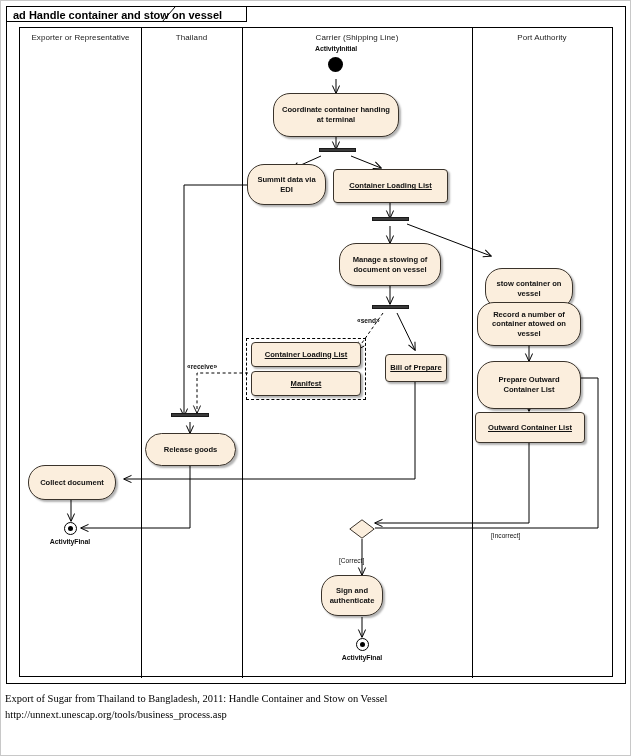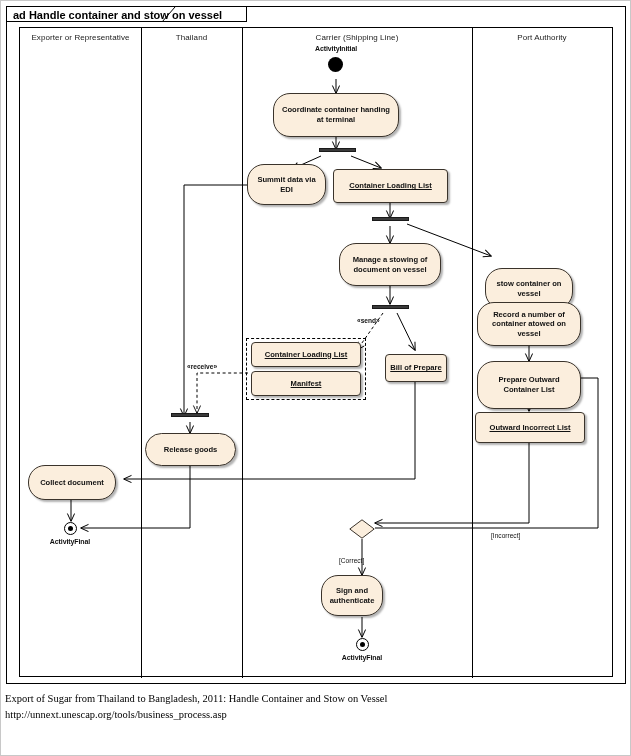--- a/index.html
+++ b/index.html
@@ -199,21 +199,21 @@
   <div class="final" style="left:355px;top:637px;"></div>
   <div class="nodelabel" style="left:329px;top:653px;width:64px;">ActivityFinal</div>
 
   <div class="act" style="left:484px;top:243px;width:88px;height:41px;margin-top:24px;">stow container on vessel</div>
 
   <div class="act" style="left:476px;top:301px;width:104px;height:44px;">Record a number of container atowed on vessel</div>
 
   <div class="act" style="left:476px;top:360px;width:104px;height:48px;">Prepare Outward Container List</div>
 
   <div class="obj" style="left:474px;top:411px;width:110px;height:31px;">
-    <span>Outward Incorrect List</span>
+    <span>Outward Container List</span>
   </div>
 
   <div class="stereo" style="left:186px;top:362px;">«receive»</div>
 
   <div class="bar" style="left:170px;top:412px;width:38px;"></div>
 
   <div class="act" style="left:27px;top:464px;width:88px;height:35px;">Collect document</div>
 
   <div class="act" style="left:144px;top:432px;width:91px;height:33px;">Release goods</div>
 

